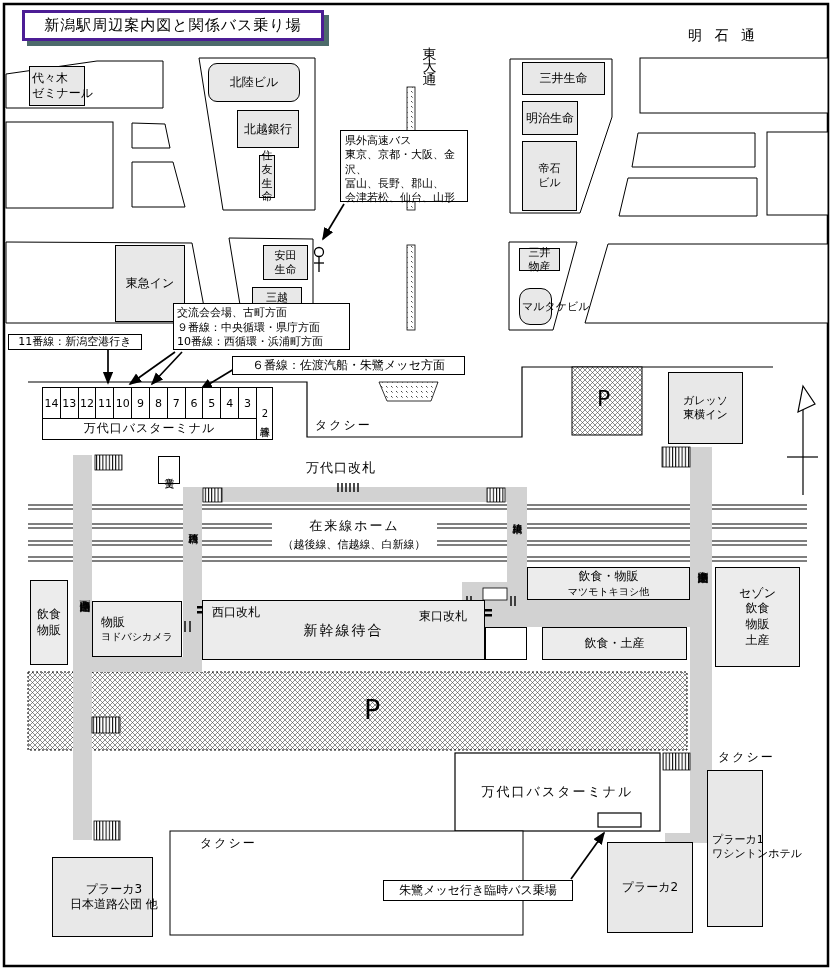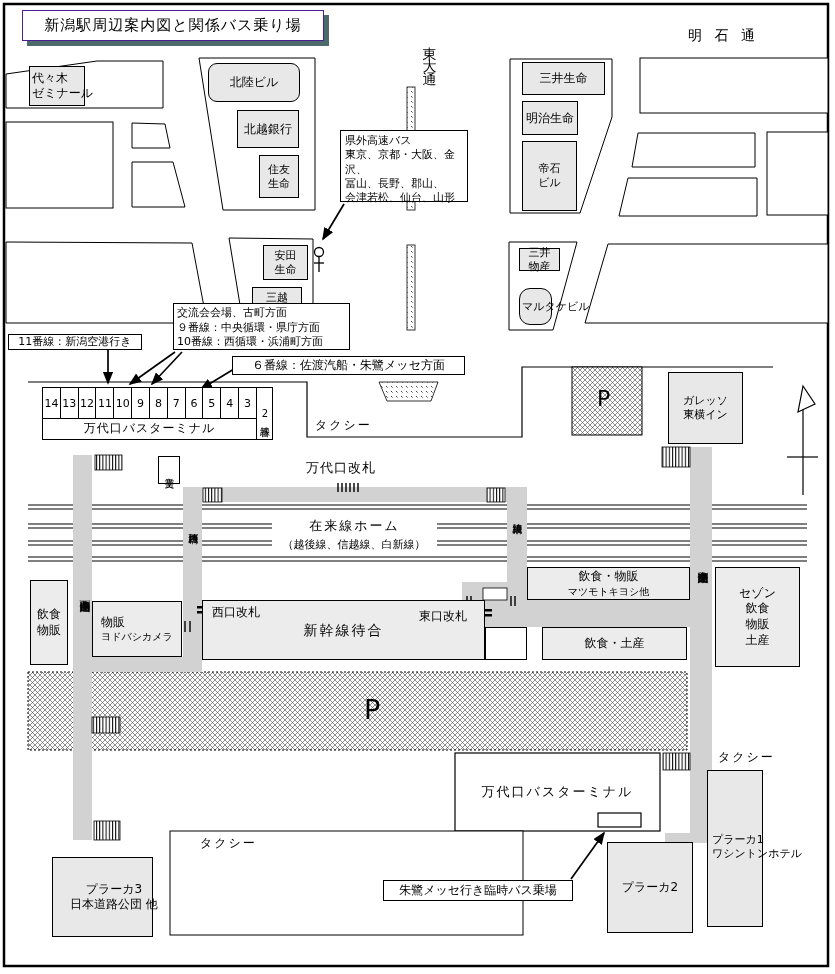--- a/index.html
+++ b/index.html
@@ -8,21 +8,21 @@
   .abs{position:absolute;box-sizing:border-box;}
   .bld{background:#e8e8e8;border:1px solid #000;display:flex;align-items:center;justify-content:center;
        text-align:center;white-space:pre-line;line-height:1.25;}
   .stn{background:#ececec;border:1px solid #000;display:flex;align-items:center;justify-content:center;
        text-align:center;white-space:pre-line;line-height:1.3;}
   .whitebox{background:#fff;border:1px solid #000;}
   .callout{background:#fff;border:1px solid #000;white-space:pre-line;z-index:6;}
   .lbl{white-space:pre;z-index:5;}
   .vert{writing-mode:vertical-rl;text-orientation:upright;}
   .title-shadow{background:#4d6b6b;z-index:3;}
-  .title{background:#fff;border:1px solid #4c1d95;display:flex;align-items:center;justify-content:center;
+  .title{background:#fff;border:3px solid #4c1d95;display:flex;align-items:center;justify-content:center;
          font-size:15px;letter-spacing:1px;z-index:4;}
   svg{position:absolute;left:0;top:0;z-index:1;}
   .z2{z-index:2;}
   
   .bt{background:#fff;border:1px solid #000;z-index:4;}
   .bt-row{position:absolute;left:0;top:0;right:16px;height:30px;display:flex;border-bottom:1px solid #000;}
   .bt-cell{flex:1;border-right:1px solid #000;display:flex;align-items:center;justify-content:center;font-size:11px;}
   .bt-cell:last-child{border-right:none;}
   .bt-name{position:absolute;left:0;bottom:0;right:16px;height:21px;display:flex;align-items:center;justify-content:center;
            font-size:12px;letter-spacing:1px;}
@@ -168,26 +168,27 @@
   <div class="abs title-shadow" style="left:27px;top:15px;width:302px;height:31px;"></div>
   <div class="abs title" style="left:22px;top:10px;width:302px;height:31px;">新潟駅周辺案内図と関係バス乗り場</div>
 
   <div class="abs lbl" style="left:688px;top:27px;font-size:14px;letter-spacing:4px;">明 石 通</div>
   <div class="abs lbl vert" style="left:421px;top:36px;font-size:14px;letter-spacing:12px;">東大通</div>
 
   <div class="abs bld z2" style="left:29px;top:66px;width:56px;height:40px;font-size:12px;justify-content:flex-start;text-align:left;padding-left:2px;white-space:pre;overflow:visible;">代々木
 ゼミナール</div>
   <div class="abs bld z2" style="left:208px;top:63px;width:92px;height:39px;font-size:12px;border-radius:9px;">北陸ビル</div>
   <div class="abs bld z2" style="left:237px;top:110px;width:62px;height:38px;font-size:12px;">北越銀行</div>
-  <div class="abs bld z2" style="left:259px;top:155px;width:40px;height:43px;font-size:11px;">住友
+  <div class="abs bld z2" style="left:259px;top:155px;width:16px;height:43px;font-size:11px;">住友
 生命</div>
   <div class="abs bld z2" style="left:522px;top:62px;width:83px;height:33px;font-size:12px;">三井生命</div>
   <div class="abs bld z2" style="left:522px;top:101px;width:56px;height:34px;font-size:12px;">明治生命</div>
   <div class="abs bld z2" style="left:522px;top:141px;width:55px;height:70px;font-size:11px;">帝石
 ビル</div>
+  <div class="abs bld z2" style="left:115px;top:245px;width:70px;height:77px;font-size:12px;">東急イン</div>
   <div class="abs bld z2" style="left:263px;top:245px;width:45px;height:35px;font-size:11px;">安田
 生命</div>
   <div class="abs bld z2" style="left:252px;top:287px;width:50px;height:22px;font-size:11px;">三越</div>
   <div class="abs bld z2" style="left:519px;top:248px;width:41px;height:23px;font-size:11px;">三井
 物産</div>
   <div class="abs bld z2" style="left:519px;top:288px;width:33px;height:37px;font-size:11px;justify-content:flex-start;text-align:left;padding-left:2px;white-space:pre;overflow:visible;border-radius:11px;">マルタケビル</div>
   <div class="abs bld z2" style="left:668px;top:372px;width:75px;height:72px;font-size:11px;">ガレッソ
 東横イン</div>
   <div class="abs bld z2" style="left:707px;top:770px;width:56px;height:157px;font-size:11px;align-items:flex-start;justify-content:flex-start;text-align:left;padding:62px 0 0 4px;white-space:pre;overflow:visible;">プラーカ1
 ワシントンホテル</div>

